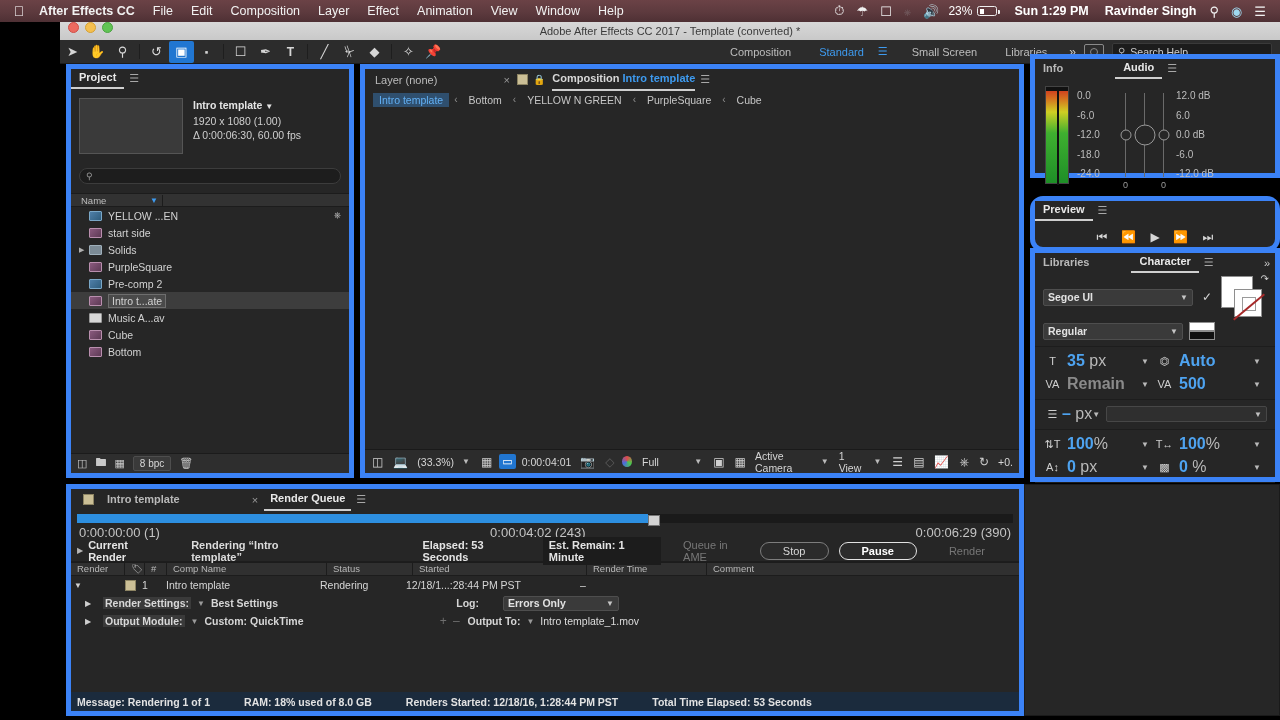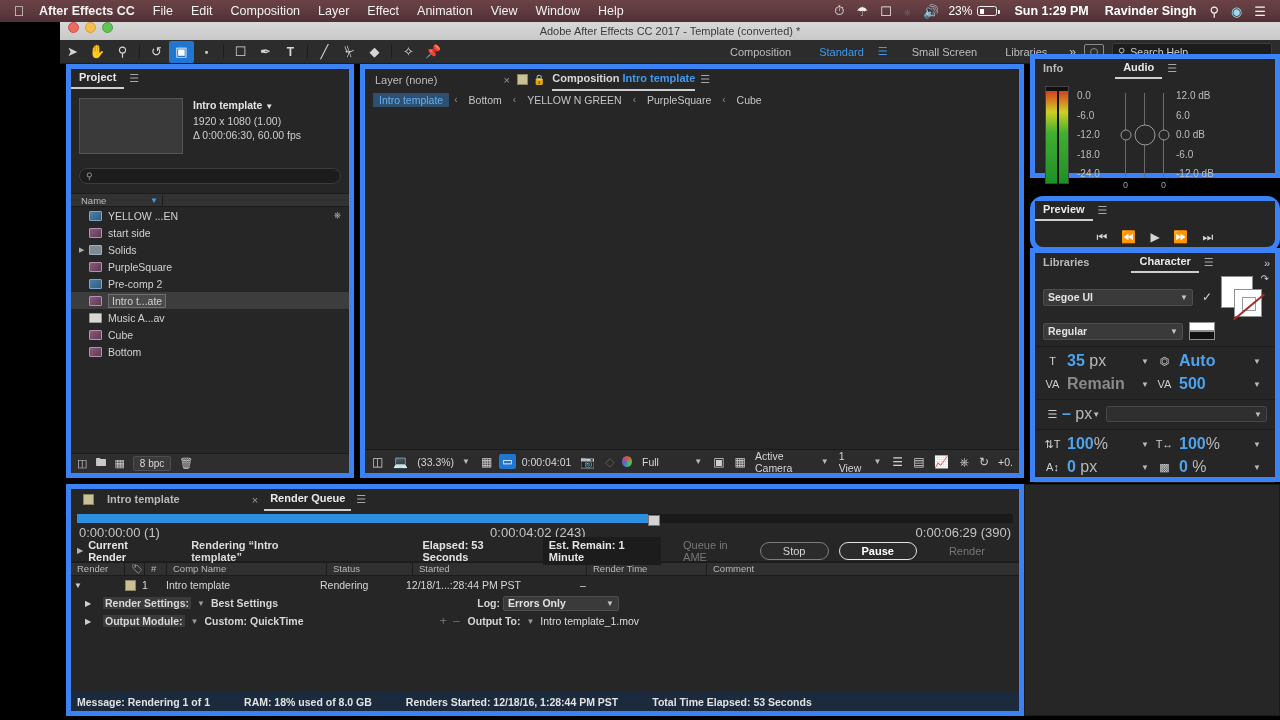--- a/index.html
+++ b/index.html
@@ -729,21 +729,21 @@
       <span style="width:160px;padding-left:6px">Intro template</span>
       <span style="width:86px">Rendering</span>
       <span style="width:174px">12/18/1...:28:44 PM PST</span>
       <span style="width:120px">–</span>
     </div>
     <div class="rqsub">
       <span style="width:18px;font-size:8px;color:#cfcfcf">▶</span>
       <span class="keyl">Render Settings:</span>
       <span style="font-size:8px;color:#9a9a9a;padding:0 6px">▼</span>
       <span style="font-weight:bold">Best Settings</span>
-      <span style="margin-left:auto;padding-right:3px;font-weight:bold">Log:</span>
+      <span style="margin-left:auto;padding-right:24px;font-weight:bold">Log:</span>
       <div style="width:116px;height:15px;background:#3a3a3a;border:1px solid #4e4e4e;border-radius:2px;display:flex;align-items:center;justify-content:space-between;padding:0 4px;margin-right:400px">
         <span style="font-weight:bold;color:#e2e2e2">Errors Only</span>
         <span style="font-size:8px;color:#c5c5c5">▼</span>
       </div>
     </div>
     <div class="rqsub">
       <span style="width:18px;font-size:8px;color:#cfcfcf">▶</span>
       <span class="keyl">Output Module:</span>
       <span style="font-size:8px;color:#9a9a9a;padding:0 6px">▼</span>
       <span style="font-weight:bold">Custom: QuickTime</span>

